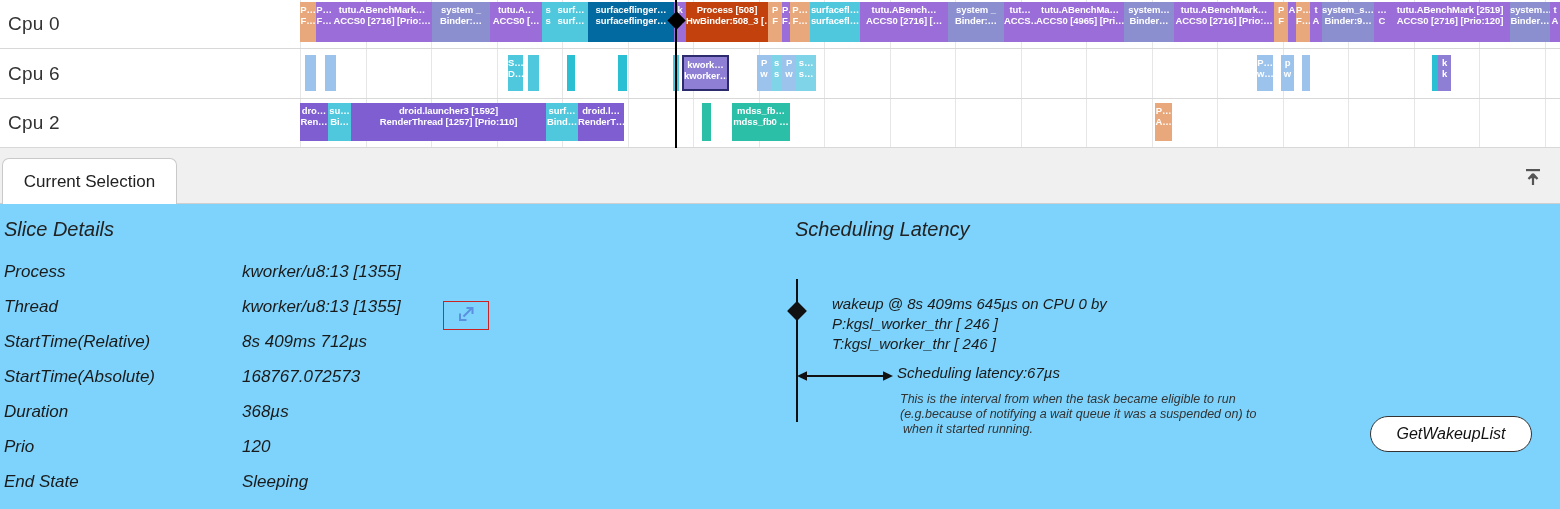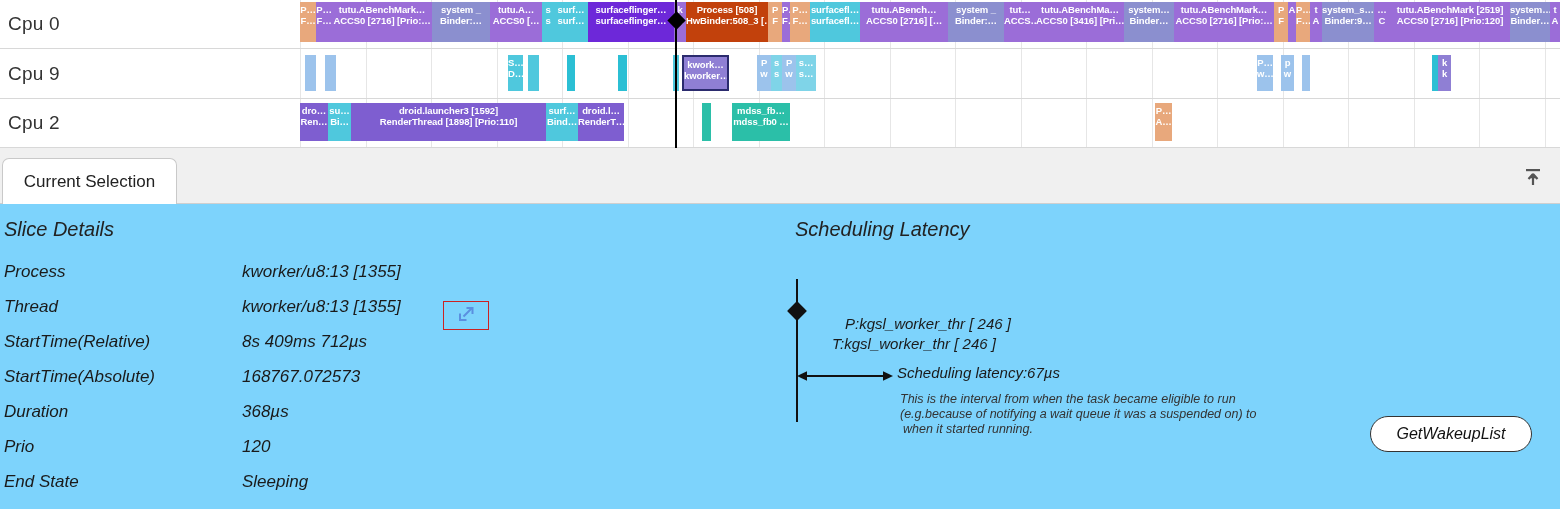--- a/index.html
+++ b/index.html
@@ -100,21 +100,21 @@
     display:flex;align-items:center;justify-content:center;
     font-size:16px;color:#111;
   }
 
   
   #lat-diagram{position:absolute;left:790px;top:60px;width:620px;height:210px;}
   #lat-vline{position:absolute;left:6px;top:15px;width:2px;height:143px;background:#111;}
   #lat-diamond{position:absolute;left:0px;top:40px;width:14px;height:14px;background:#111;transform:rotate(45deg);}
   .lat-text{position:absolute;font-size:15px;color:#1a1a1a;white-space:nowrap;}
   #lat-l1{left:42px;top:31px;}
-  #lat-l2{left:55px;top:51px;}
+  #lat-l2{left:42px;top:51px;}
   #lat-l3{left:42px;top:71px;}
   #arrow-wrap{position:absolute;left:7px;top:105px;width:96px;height:14px;}
   #lat-latency{left:107px;top:100px;}
   .lat-note{position:absolute;font-size:12.5px;color:#333;white-space:nowrap;}
   #note1{left:110px;top:128px;}
   #note2{left:110px;top:143px;}
   #note3{left:113px;top:158px;}
 </style>
 </head>
 <body>
@@ -164,21 +164,21 @@
           <span class="l2">ACCS0 […</span>
         </div>
         <div class="slice" style="left: 242px; width: 12px; background: rgb(79, 200, 221); top: 2px; height: 40px;">
           <span class="l1">s</span>
           <span class="l2">s</span>
         </div>
         <div class="slice" style="left: 254px; width: 34px; background: rgb(79, 200, 221); top: 2px; height: 40px;">
           <span class="l1">surf…</span>
           <span class="l2">surf…</span>
         </div>
-        <div class="slice" style="left: 288px; width: 86px; background: #6d28d9; top: 2px; height: 40px;">
+        <div class="slice" style="left: 288px; width: 86px; background: #0369a1; top: 2px; height: 40px;">
           <span class="l1">surfaceflinger…</span>
           <span class="l2">surfaceflinger…</span>
         </div>
         <div class="slice" style="left: 374px; width: 12px; background: rgb(155, 109, 216); top: 2px; height: 40px;">
           <span class="l1">k</span>
           <span class="l2">k</span>
         </div>
         <div class="slice" style="left: 386px; width: 82px; background: #c2410c; top: 2px; height: 40px;">
           <span class="l1">Process [508]</span>
           <span class="l2">HwBinder:508_3 […</span>
@@ -206,21 +206,21 @@
         <div class="slice" style="left: 648px; width: 56px; background: rgb(139, 143, 207); top: 2px; height: 40px;">
           <span class="l1">system _</span>
           <span class="l2">Binder:…</span>
         </div>
         <div class="slice" style="left: 704px; width: 32px; background: rgb(155, 109, 216); top: 2px; height: 40px;">
           <span class="l1">tut…</span>
           <span class="l2">ACCS…</span>
         </div>
         <div class="slice" style="left: 736px; width: 88px; background: rgb(155, 109, 216); top: 2px; height: 40px;">
           <span class="l1">tutu.ABenchMa…</span>
-          <span class="l2">ACCS0 [3416] [Pri…</span>
+          <span class="l2">ACCS0 [4965] [Pri…</span>
         </div>
         <div class="slice" style="left: 824px; width: 50px; background: rgb(139, 143, 207); top: 2px; height: 40px;">
           <span class="l1">system…</span>
           <span class="l2">Binder…</span>
         </div>
         <div class="slice" style="left: 874px; width: 100px; background: rgb(155, 109, 216); top: 2px; height: 40px;">
           <span class="l1">tutu.ABenchMark…</span>
           <span class="l2">ACCS0 [2716] [Prio:…</span>
         </div>
         <div class="slice" style="left: 974px; width: 14px; background: rgb(232, 168, 124); top: 2px; height: 40px;">
@@ -255,21 +255,21 @@
           <span class="l1">system…</span>
           <span class="l2">Binder…</span>
         </div>
         <div class="slice" style="left: 1250px; width: 10px; background: rgb(155, 109, 216); top: 2px; height: 40px;">
           <span class="l1">t</span>
           <span class="l2">A</span>
         </div>
       </div>
   </div>
   <div class="track-row">
-    <div class="track-label">Cpu 9</div>
+    <div class="track-label">Cpu 6</div>
     <div class="track-canvas">
         <div class="gridline" style="left: 0px;"></div>
         <div class="gridline" style="left: 65.5px;"></div>
         <div class="gridline" style="left: 131px;"></div>
         <div class="gridline" style="left: 196.5px;"></div>
         <div class="gridline" style="left: 262px;"></div>
         <div class="gridline" style="left: 327.5px;"></div>
         <div class="gridline" style="left: 393px;"></div>
         <div class="gridline" style="left: 458.5px;"></div>
         <div class="gridline" style="left: 524px;"></div>
@@ -380,21 +380,21 @@
         <div class="slice" style="left: 0px; width: 28px; background: rgb(126, 94, 208); top: 4px; height: 38px;">
           <span class="l1">dro…</span>
           <span class="l2">Ren…</span>
         </div>
         <div class="slice" style="left: 28px; width: 23px; background: rgb(79, 200, 221); top: 4px; height: 38px;">
           <span class="l1">su…</span>
           <span class="l2">Bi…</span>
         </div>
         <div class="slice" style="left: 51px; width: 195px; background: rgb(126, 94, 208); top: 4px; height: 38px;">
           <span class="l1">droid.launcher3 [1592]</span>
-          <span class="l2">RenderThread [1898] [Prio:110]</span>
+          <span class="l2">RenderThread [1257] [Prio:110]</span>
         </div>
         <div class="slice" style="left: 246px; width: 32px; background: rgb(79, 200, 221); top: 4px; height: 38px;">
           <span class="l1">surf…</span>
           <span class="l2">Bind…</span>
         </div>
         <div class="slice" style="left: 278px; width: 46px; background: rgb(126, 94, 208); top: 4px; height: 38px;">
           <span class="l1">droid.l…</span>
           <span class="l2">RenderT…</span>
         </div>
         <div class="slice" style="left: 402px; width: 9px; background: rgb(43, 191, 168); top: 4px; height: 38px;">
@@ -470,20 +470,21 @@
         <path d="M4 9.5 L4 16 L10.5 16" stroke="#5b8fe0" stroke-width="2" fill="none"></path>
       </svg>
     </span>
   </div>
 
   <div id="wakeup-btn">GetWakeupList</div>
 
   <div id="lat-diagram">
     <div id="lat-vline"></div>
     <div id="lat-diamond"></div>
+    <div class="lat-text" id="lat-l1">wakeup @ 8s 409ms 645µs  on CPU 0 by</div>
     <div class="lat-text" id="lat-l2">P:kgsl_worker_thr [ 246 ]</div>
     <div class="lat-text" id="lat-l3">T:kgsl_worker_thr [ 246 ]</div>
     <div id="arrow-wrap">
       <svg width="96" height="14" viewBox="0 0 96 14" aria-hidden="true">
         <line x1="5" y1="7" x2="91" y2="7" stroke="#111" stroke-width="1.8"></line>
         <path d="M0 7 L10 2.2 L10 11.8 Z" fill="#111"></path>
         <path d="M96 7 L86 2.2 L86 11.8 Z" fill="#111"></path>
       </svg>
     </div>
     <div class="lat-text" id="lat-latency">Scheduling latency:67µs</div>

